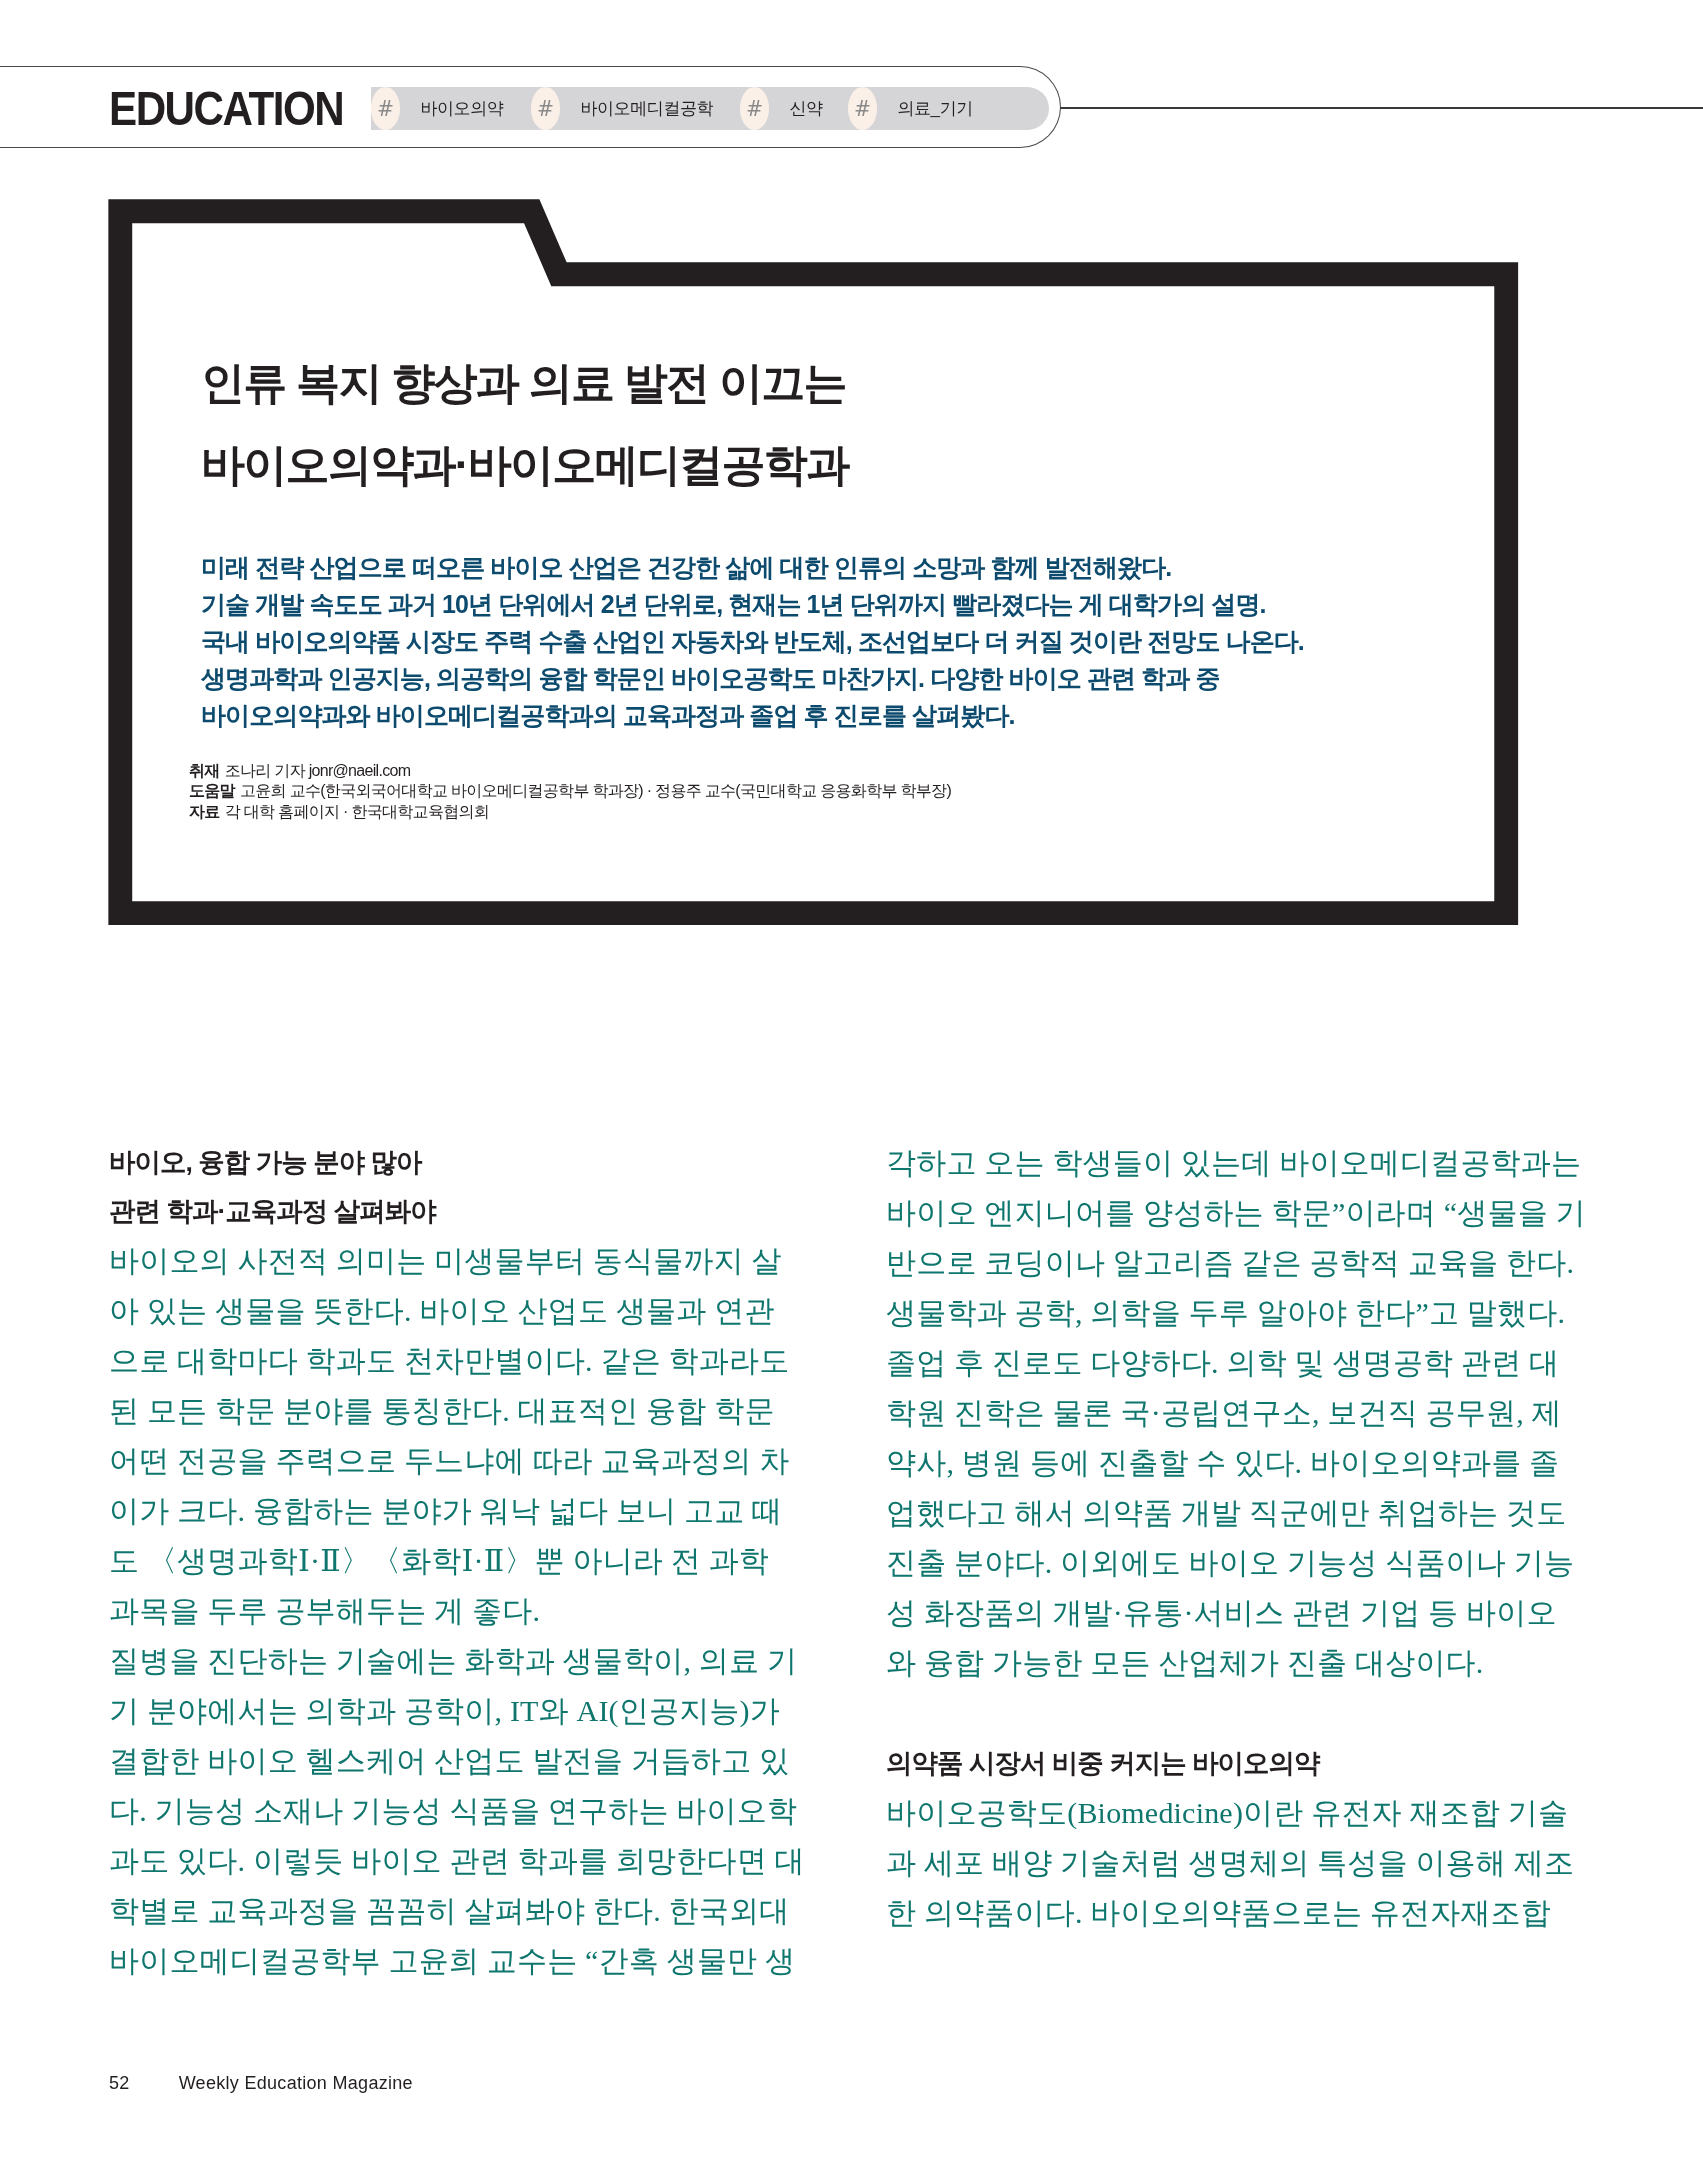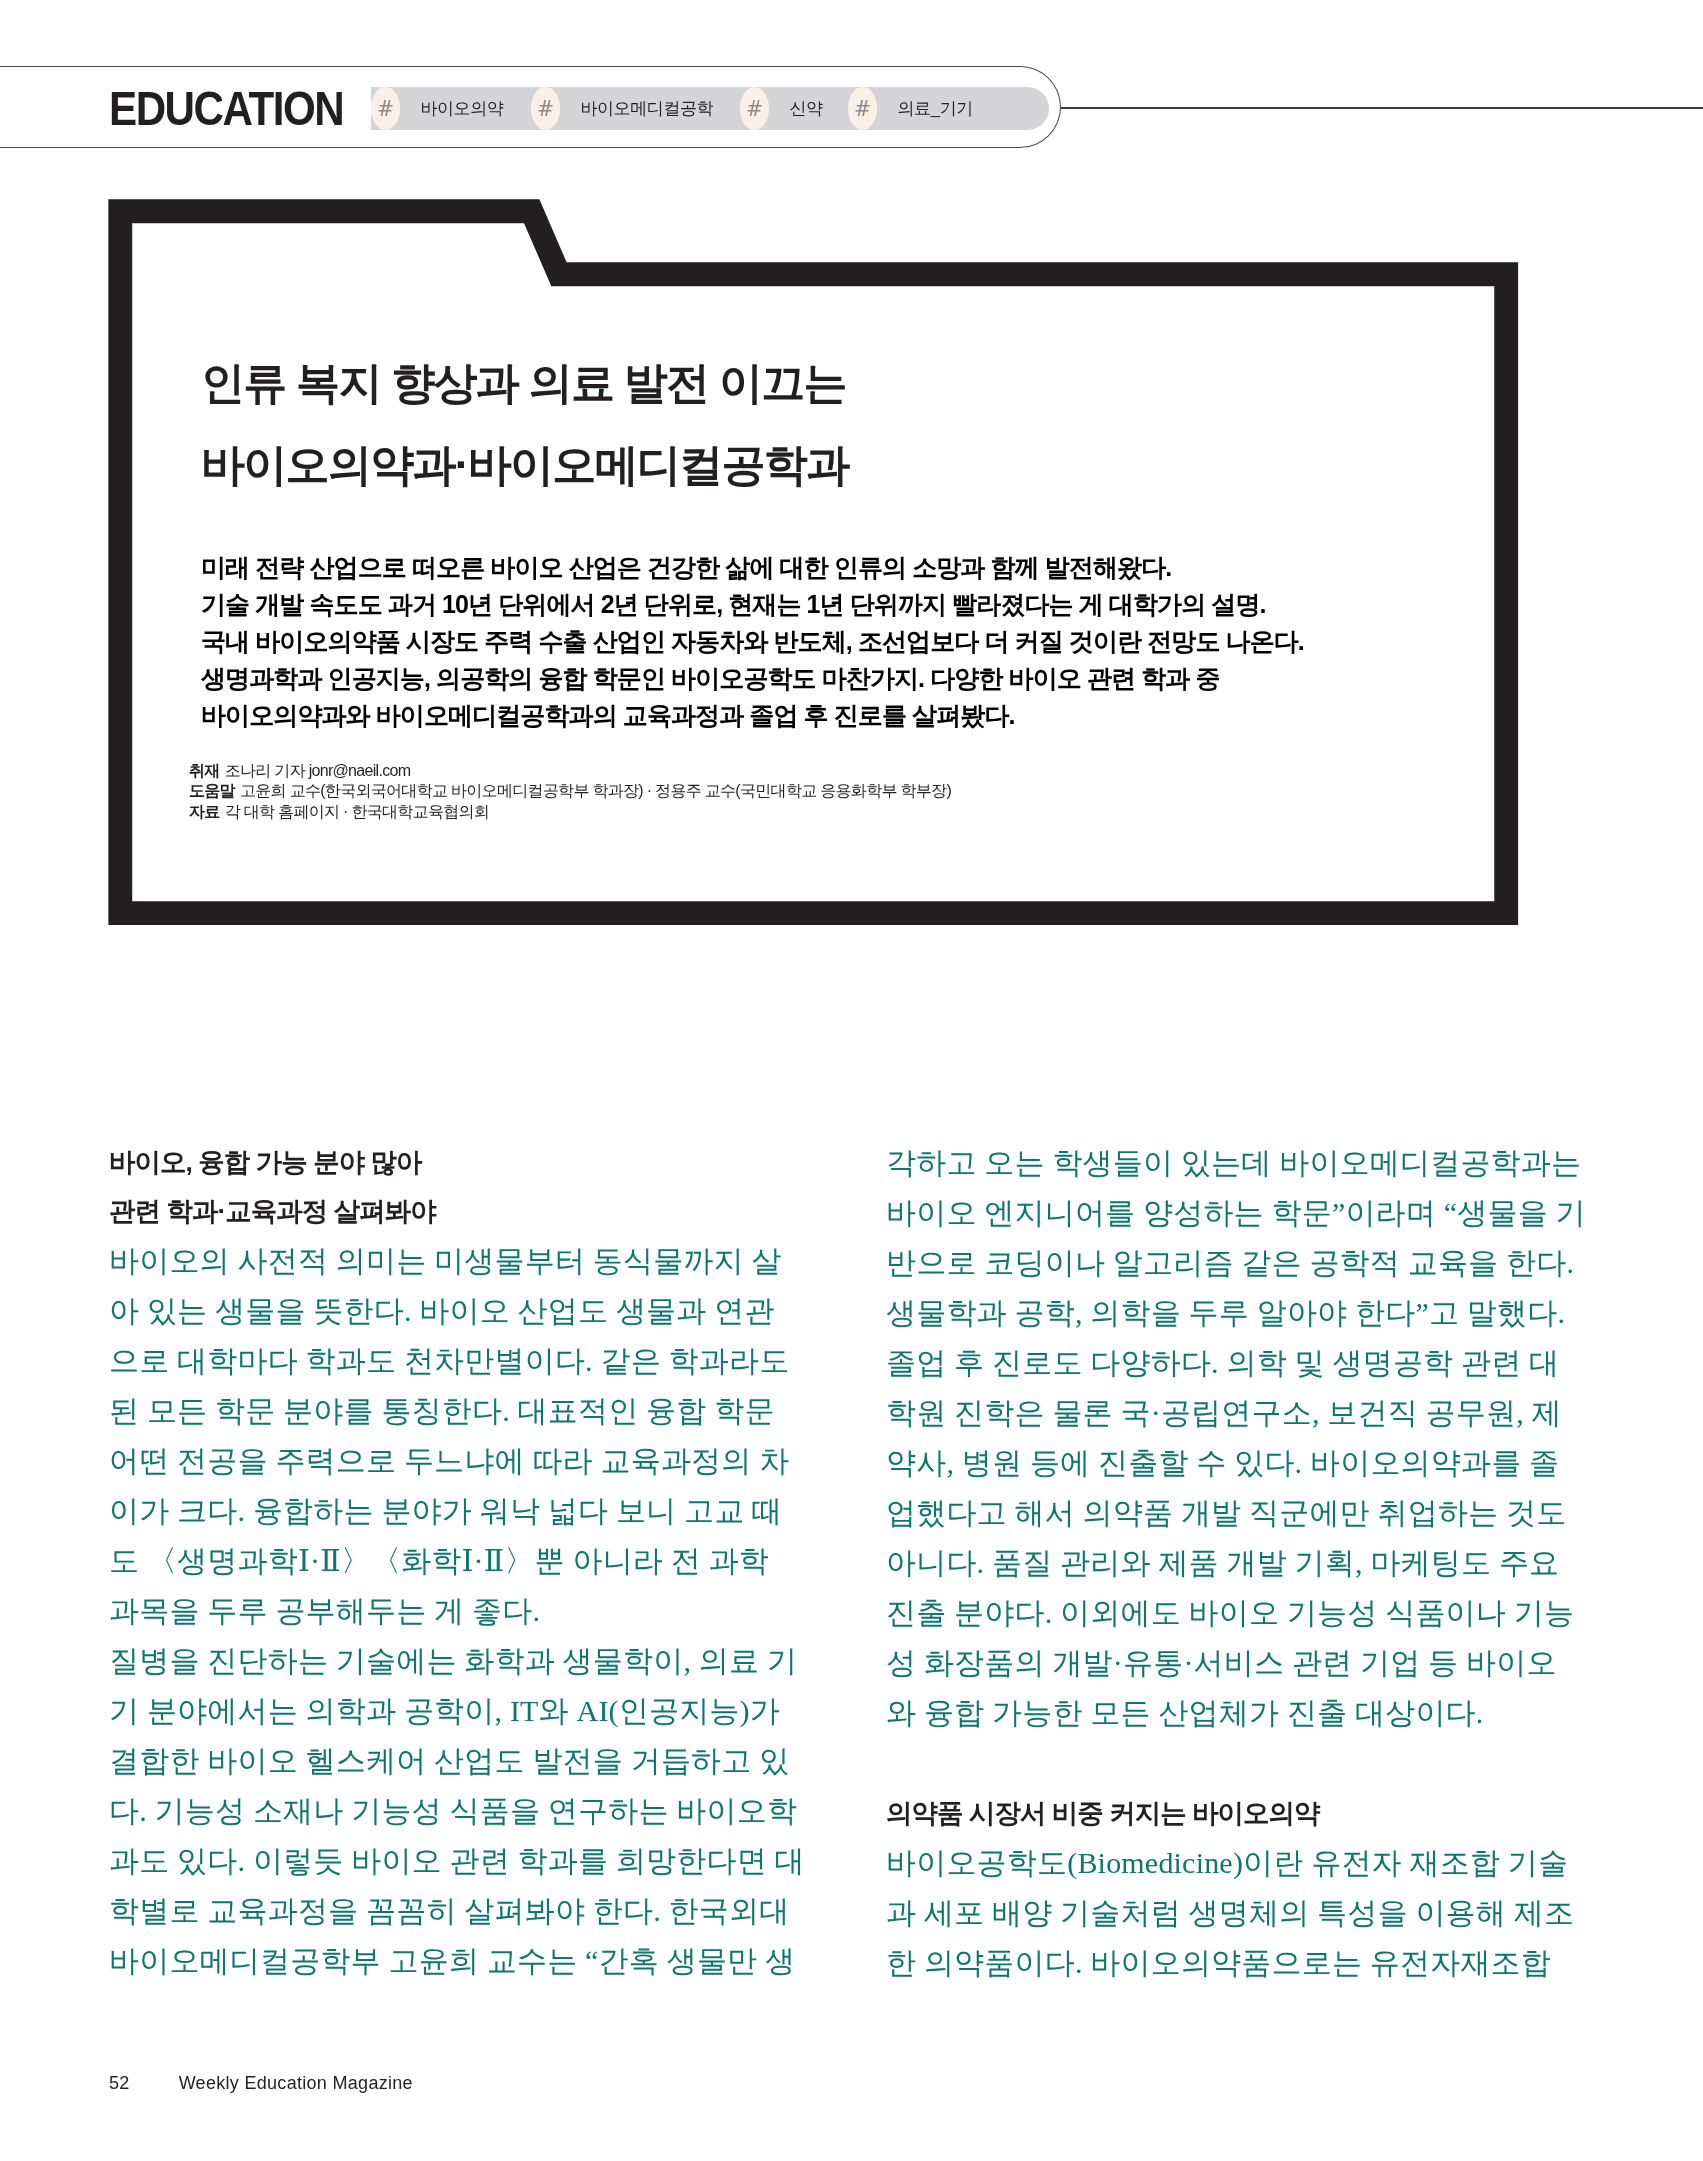--- a/index.html
+++ b/index.html
@@ -41,21 +41,21 @@
   .lead-svg { position: absolute; left: 0; top: 0; }
 
   .headline {
     position: absolute; left: 201px; top: 342px; width: 1278px;
     font-size: 44px; line-height: 82px; font-weight: 700; letter-spacing: -1.7px; color: #231f20;
   }
   .lead-para {
     position: absolute; left: 201px; top: 549px; width: 1261px;
   }
   .lead-line {
-    font-size: 25px; line-height: 37px; font-weight: 700; letter-spacing: -0.9px; color: #000000;
+    font-size: 25px; line-height: 37px; font-weight: 700; letter-spacing: -0.9px; color: #0c4a6e;
     white-space: nowrap;
   }
   .credits { position: absolute; left: 189px; top: 761px; width: 1107px; }
   .credit-line { font-size: 16px; line-height: 20.4px; letter-spacing: -0.7px; white-space: nowrap; color: #231f20; }
   .credit-key { font-weight: 700; margin-right: 5.1px; }
 
   
   .col { position: absolute; top: 1138px; width: 635px; }
   .col-left { left: 109px; }
   .col-right { left: 886px; top: 1138px; }
@@ -153,21 +153,20 @@
 
 <div class="col col-right">
   <div class="body-line">각하고 오는 학생들이 있는데 바이오메디컬공학과는</div>
   <div class="body-line">바이오 엔지니어를 양성하는 학문”이라며 “생물을 기</div>
   <div class="body-line">반으로 코딩이나 알고리즘 같은 공학적 교육을 한다.</div>
   <div class="body-line">생물학과 공학, 의학을 두루 알아야 한다”고 말했다.</div>
   <div class="body-line">졸업 후 진로도 다양하다. 의학 및 생명공학 관련 대</div>
   <div class="body-line">학원 진학은 물론 국·공립연구소, 보건직 공무원, 제</div>
   <div class="body-line">약사, 병원 등에 진출할 수 있다. 바이오의약과를 졸</div>
   <div class="body-line">업했다고 해서 의약품 개발 직군에만 취업하는 것도</div>
-  <div class="body-line">아니다. 품질 관리와 제품 개발 기획, 마케팅도 주요</div>
   <div class="body-line">진출 분야다. 이외에도 바이오 기능성 식품이나 기능</div>
   <div class="body-line">성 화장품의 개발·유통·서비스 관련 기업 등 바이오</div>
   <div class="body-line last">와 융합 가능한 모든 산업체가 진출 대상이다.</div>
   <div class="gap"></div>
   <div class="subhead">의약품 시장서 비중 커지는 바이오의약</div>
   <div class="body-line">바이오공학도(Biomedicine)이란 유전자 재조합 기술</div>
   <div class="body-line">과 세포 배양 기술처럼 생명체의 특성을 이용해 제조</div>
   <div class="body-line">한 의약품이다. 바이오의약품으로는 유전자재조합</div>
 </div>
 

